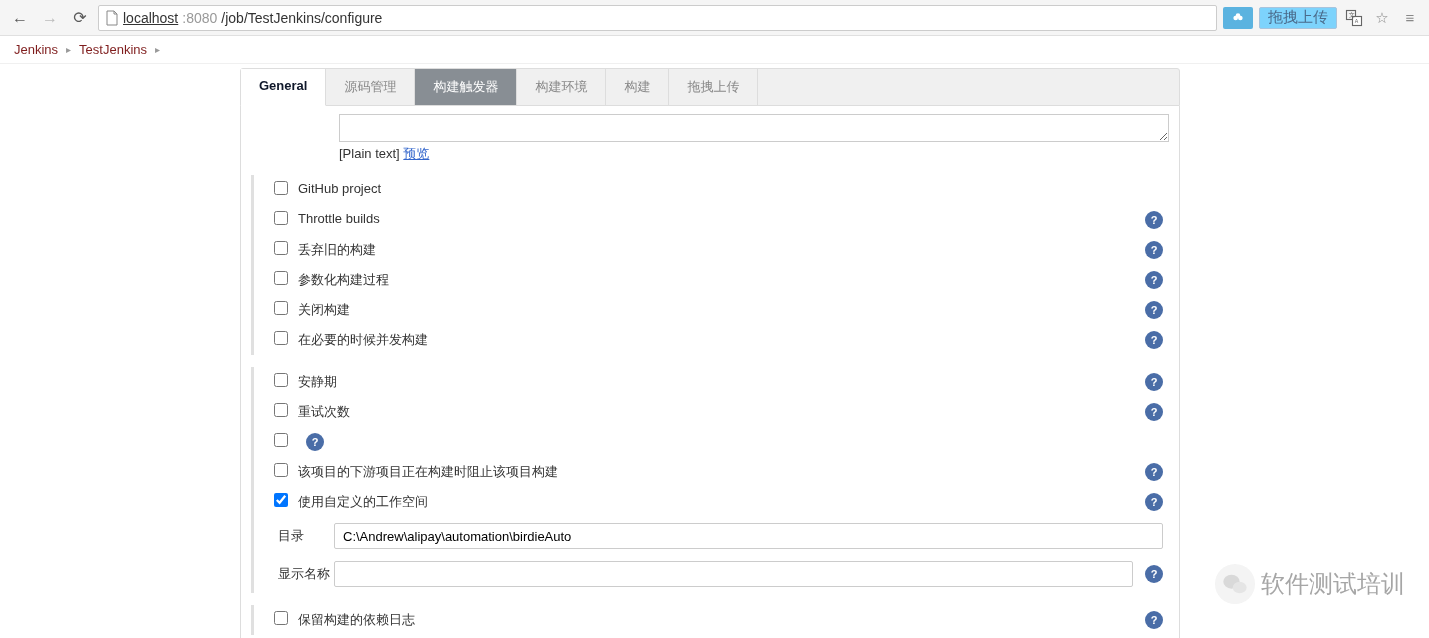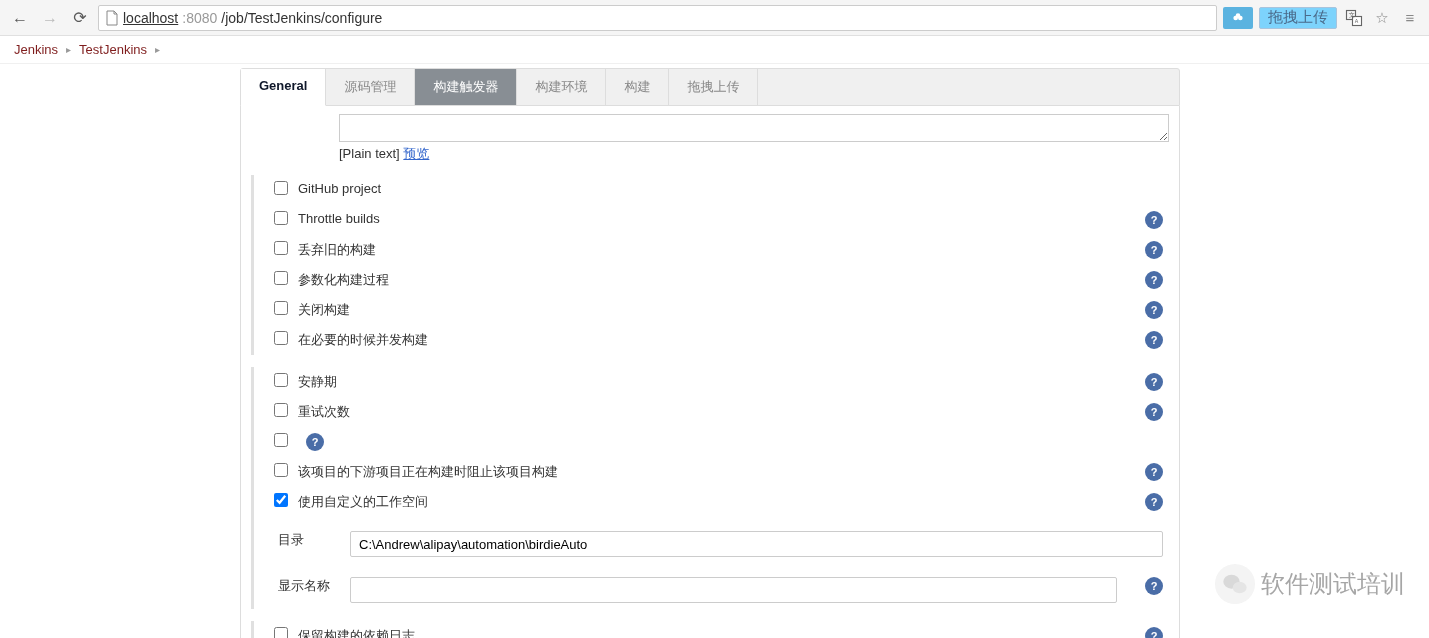--- a/index.html
+++ b/index.html
@@ -45,23 +45,23 @@
     .desc-hint a { color: #3366cc; text-decoration: underline; }
     
     .section { border-left: 3px solid #e0e0e0; margin-top: 12px; padding-left: 0; }
     
     .option-row { display: flex; align-items: flex-start; padding: 6px 6px 6px 20px; min-height: 30px; }
     .option-row input[type="checkbox"] { margin-right: 10px; width: 14px; height: 14px; }
     .option-label { flex: 1; color: #333; font-size: 13px; }
     
     .help-icon { width: 18px; height: 18px; border-radius: 50%; background: #4a6da7; color: #fff; display: flex; align-items: center; justify-content: center; font-size: 11px; font-weight: bold; margin-left: 8px; cursor: pointer; }
     
-    .field-row { display: flex; align-items: center; padding: 6px 6px 6px 24px; gap: 20px; }
+    .field-row { display: flex; align-items: center; padding: 6px 6px 6px 24px; gap: 4px; }
     .field-label { width: 52px; color: #333; font-size: 13px; }
-    .field-input { flex: 1; height: 26px; border: 1px solid #ccc; border-radius: 2px; padding: 0 8px; font-size: 13px; font-family: inherit; margin-top: 8px; }
+    .field-input { flex: 1; height: 26px; border: 1px solid #ccc; border-radius: 2px; padding: 0 8px; font-size: 13px; font-family: inherit; }
     
     
     .watermark { position: fixed; right: 24px; bottom: 34px; display: flex; align-items: center; gap: 6px; color: #888; opacity: 0.75; font-size: 24px; pointer-events: none; }
     .watermark-icon { width: 40px; height: 40px; border-radius: 50%; background: #f0f0f0; display: flex; align-items: center; justify-content: center; font-size: 22px; color: #aaa; }
     
     .file-icon { width: 14px; height: 16px; display: inline-block; }
   </style>
 </head>
 <body>
 

